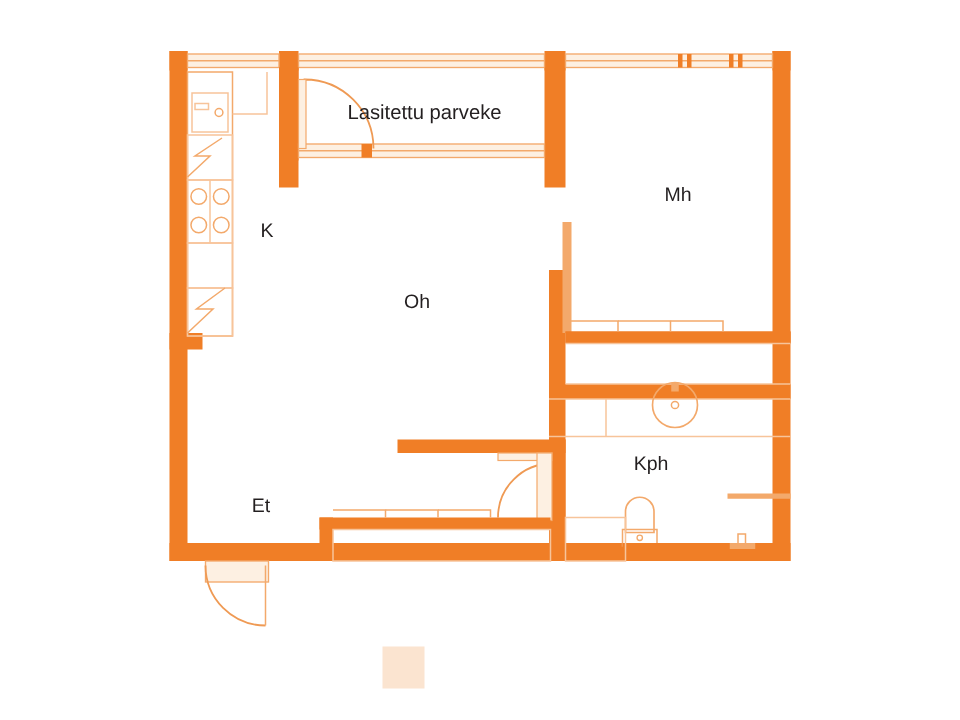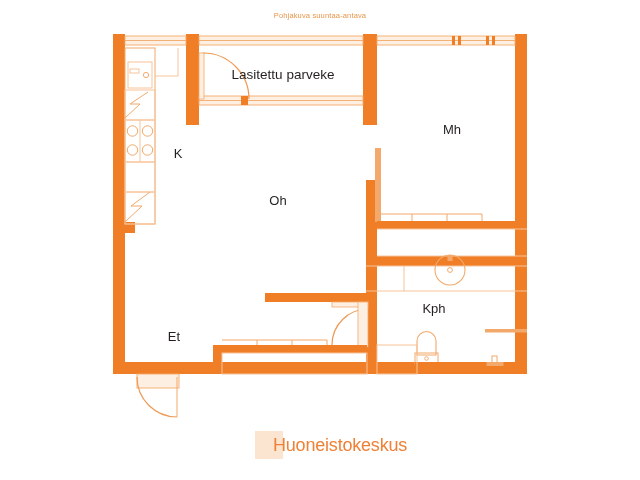--- a/index.html
+++ b/index.html
@@ -67,21 +67,20 @@
     margin-left: -10px;
     letter-spacing: -0.2px;
     line-height: 1;
   }
 </style>
 </head>
 <body>
 
 <div id="floorplan-root">
 
-  <div class="disclaimer">Pohjakuva suuntaa-antava</div>
 
   <svg class="plan" viewBox="0 0 640 480">
 
     <g fill="#f07e26">
 
       <rect x="113" y="34" width="12" height="13"></rect>
 
       <rect x="186" y="34" width="13" height="13"></rect>
 
       <rect x="363" y="34" width="14" height="13"></rect>
@@ -249,16 +248,15 @@
     <text class="room-label" x="278" y="205" text-anchor="middle">Oh</text>
 
     <text class="room-label" x="434" y="313" text-anchor="middle">Kph</text>
 
     <text class="room-label" x="174" y="341" text-anchor="middle">Et</text>
 
   </svg>
 
   <div class="logo-wrap">
     <div class="logo-mark"></div>
-    <div class="logo-text">Huoneistokeskus</div>
   </div>
 
 </div>
 
 </body></html>

